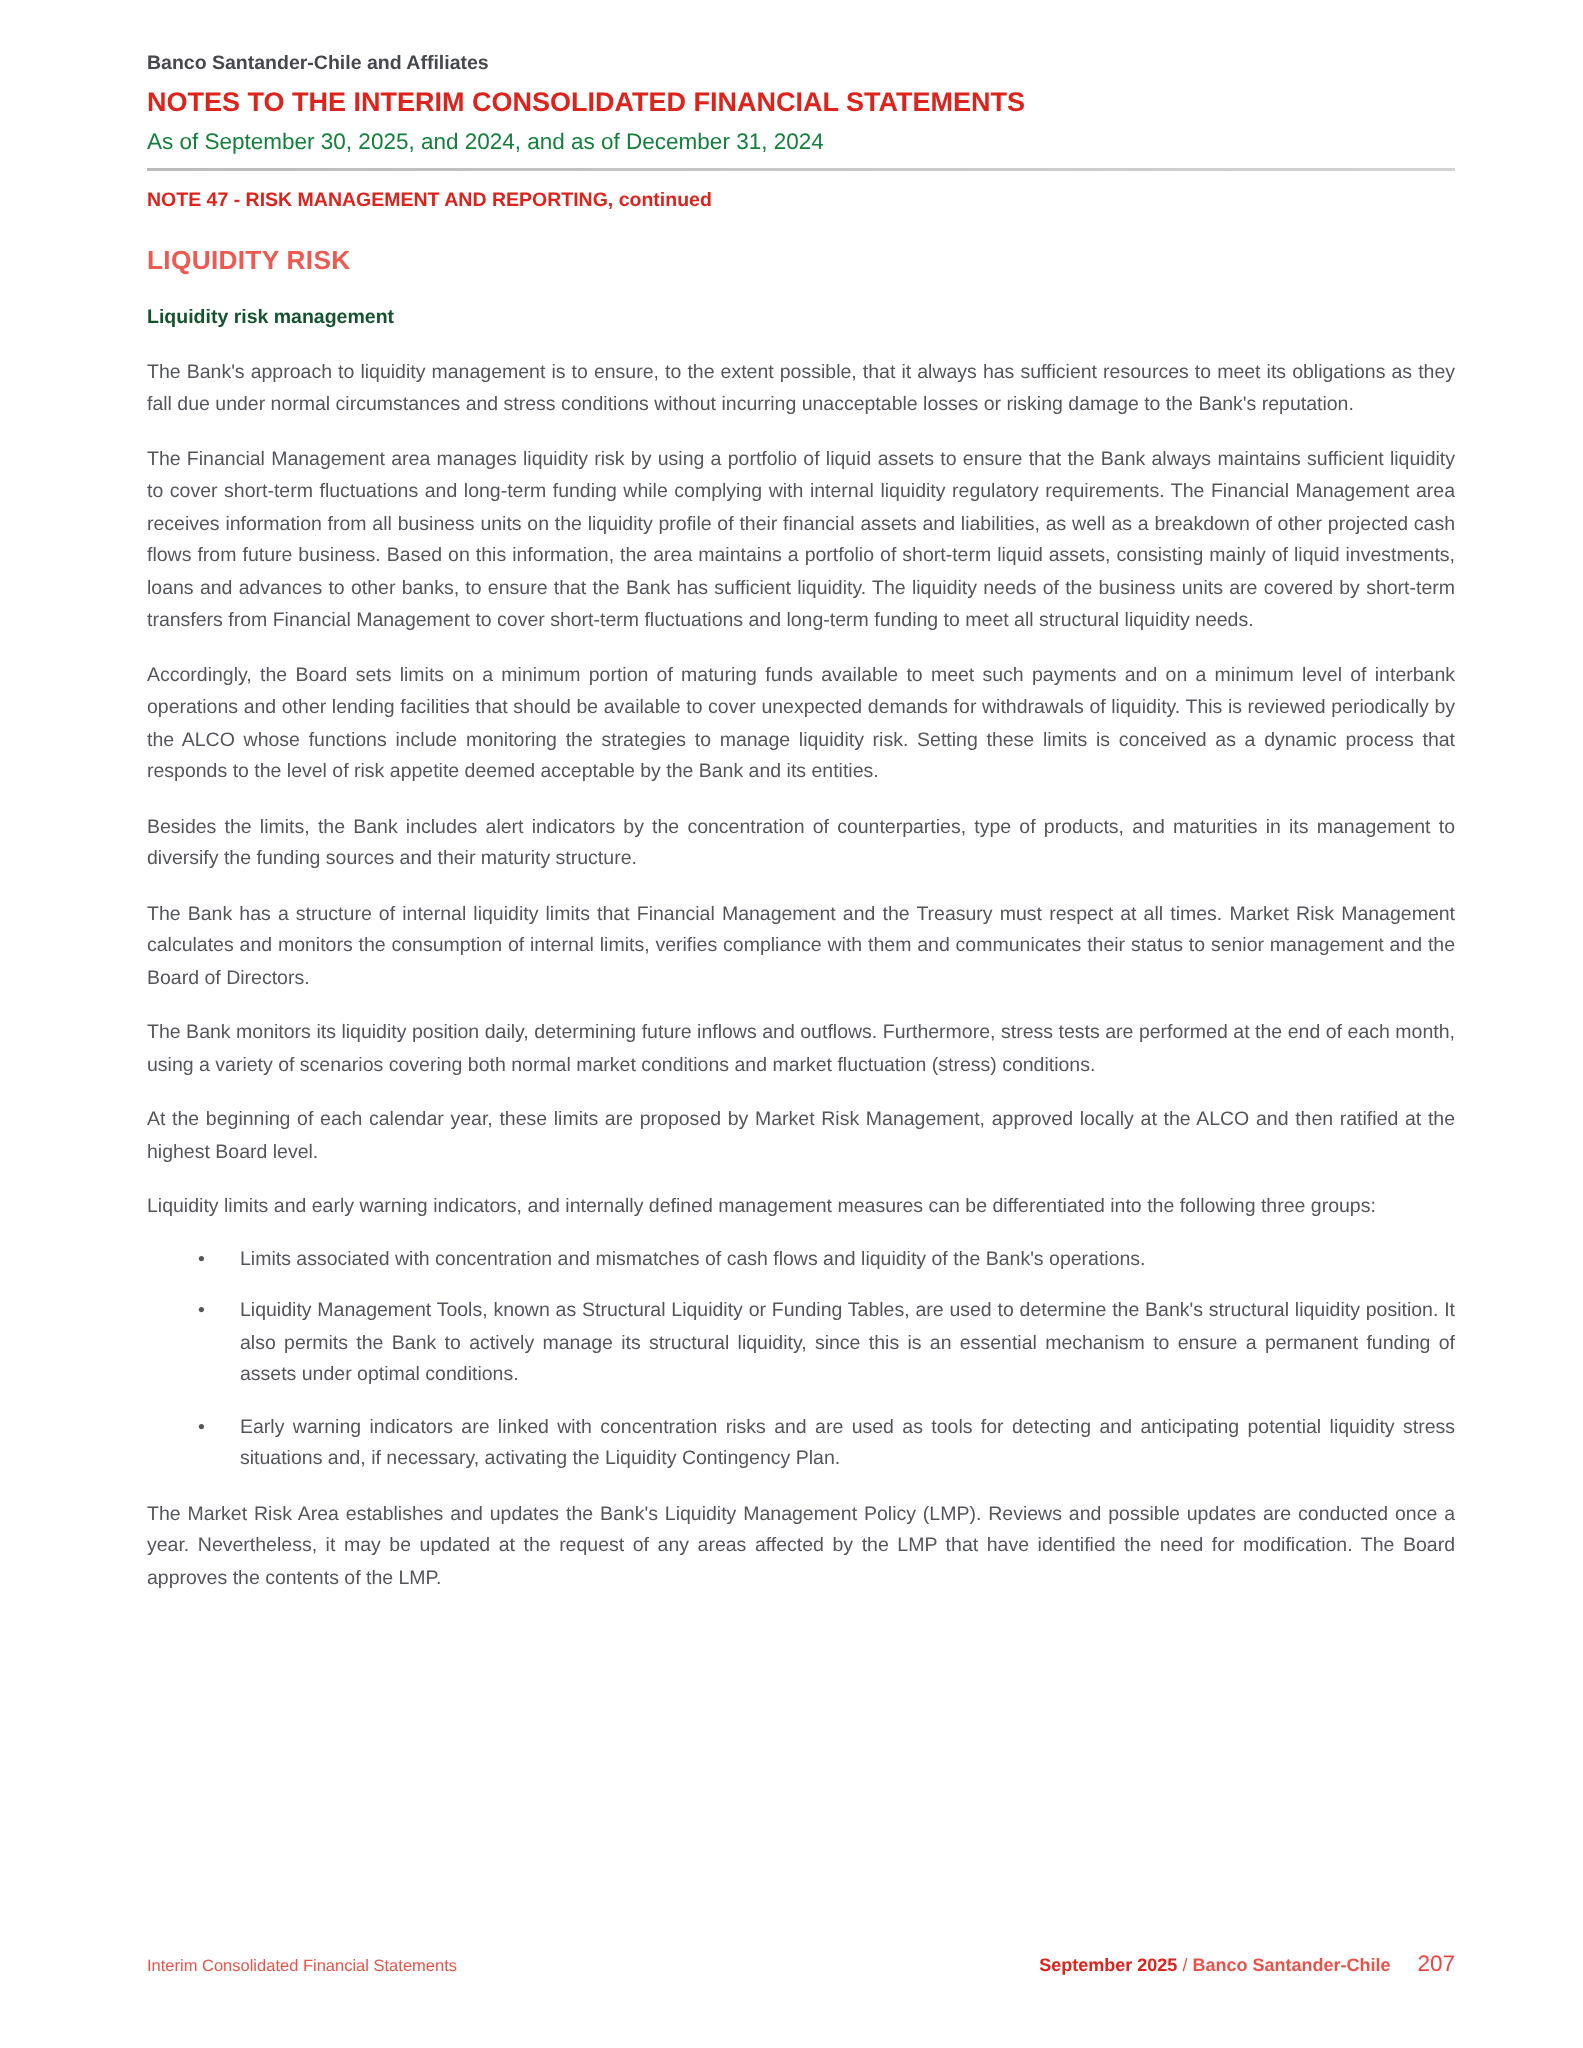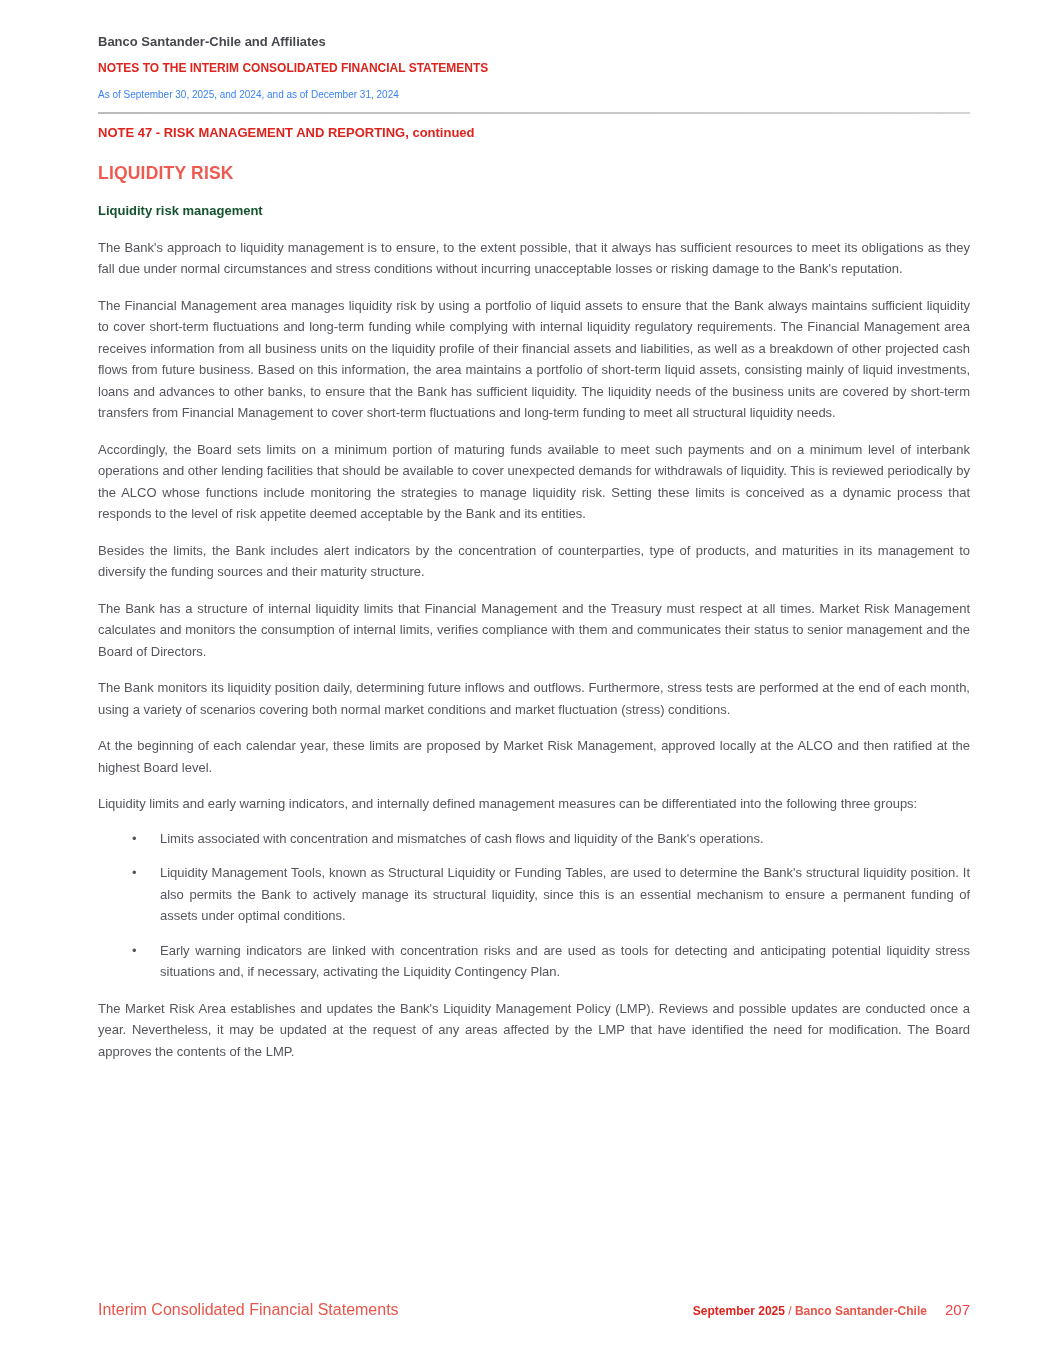--- a/index.html
+++ b/index.html
@@ -21,30 +21,30 @@
 
   
   .company-name {
     font-size: 13px;
     font-weight: 700;
     color: #46484d;
     line-height: 17px;
   }
   .doc-title {
     margin-top: 10px;
-    font-size: 12px;
+    font-size: 18px;
     font-weight: 700;
     color: #de231d;
     line-height: 17px;
   }
   .date-line {
     margin-top: 9px;
-    font-size: 10px;
+    font-size: 15px;
     font-weight: 400;
-    color: #3b82f6;
+    color: #15803d;
     line-height: 17px;
   }
   .header-rule {
     margin-top: 9px;
     height: 2px;
     background: linear-gradient(to right, #b9bbbd, #d2d3d5);
     border: none;
   }
   .note-title {
     margin-top: 10px;
@@ -106,21 +106,21 @@
   .footer {
     position: absolute;
     left: 98px;
     right: 85px;
     top: 1301px;
     display: flex;
     justify-content: space-between;
     align-items: baseline;
   }
   .footer-left {
-    font-size: 16px;
+    font-size: 11px;
     color: #e8544a;
     font-weight: 400;
   }
   .footer-right {
     display: flex;
     align-items: baseline;
     gap: 18px;
   }
   .footer-right-text { font-size: 12px; }
   .footer-date { color: #de231d; font-weight: 700; }

